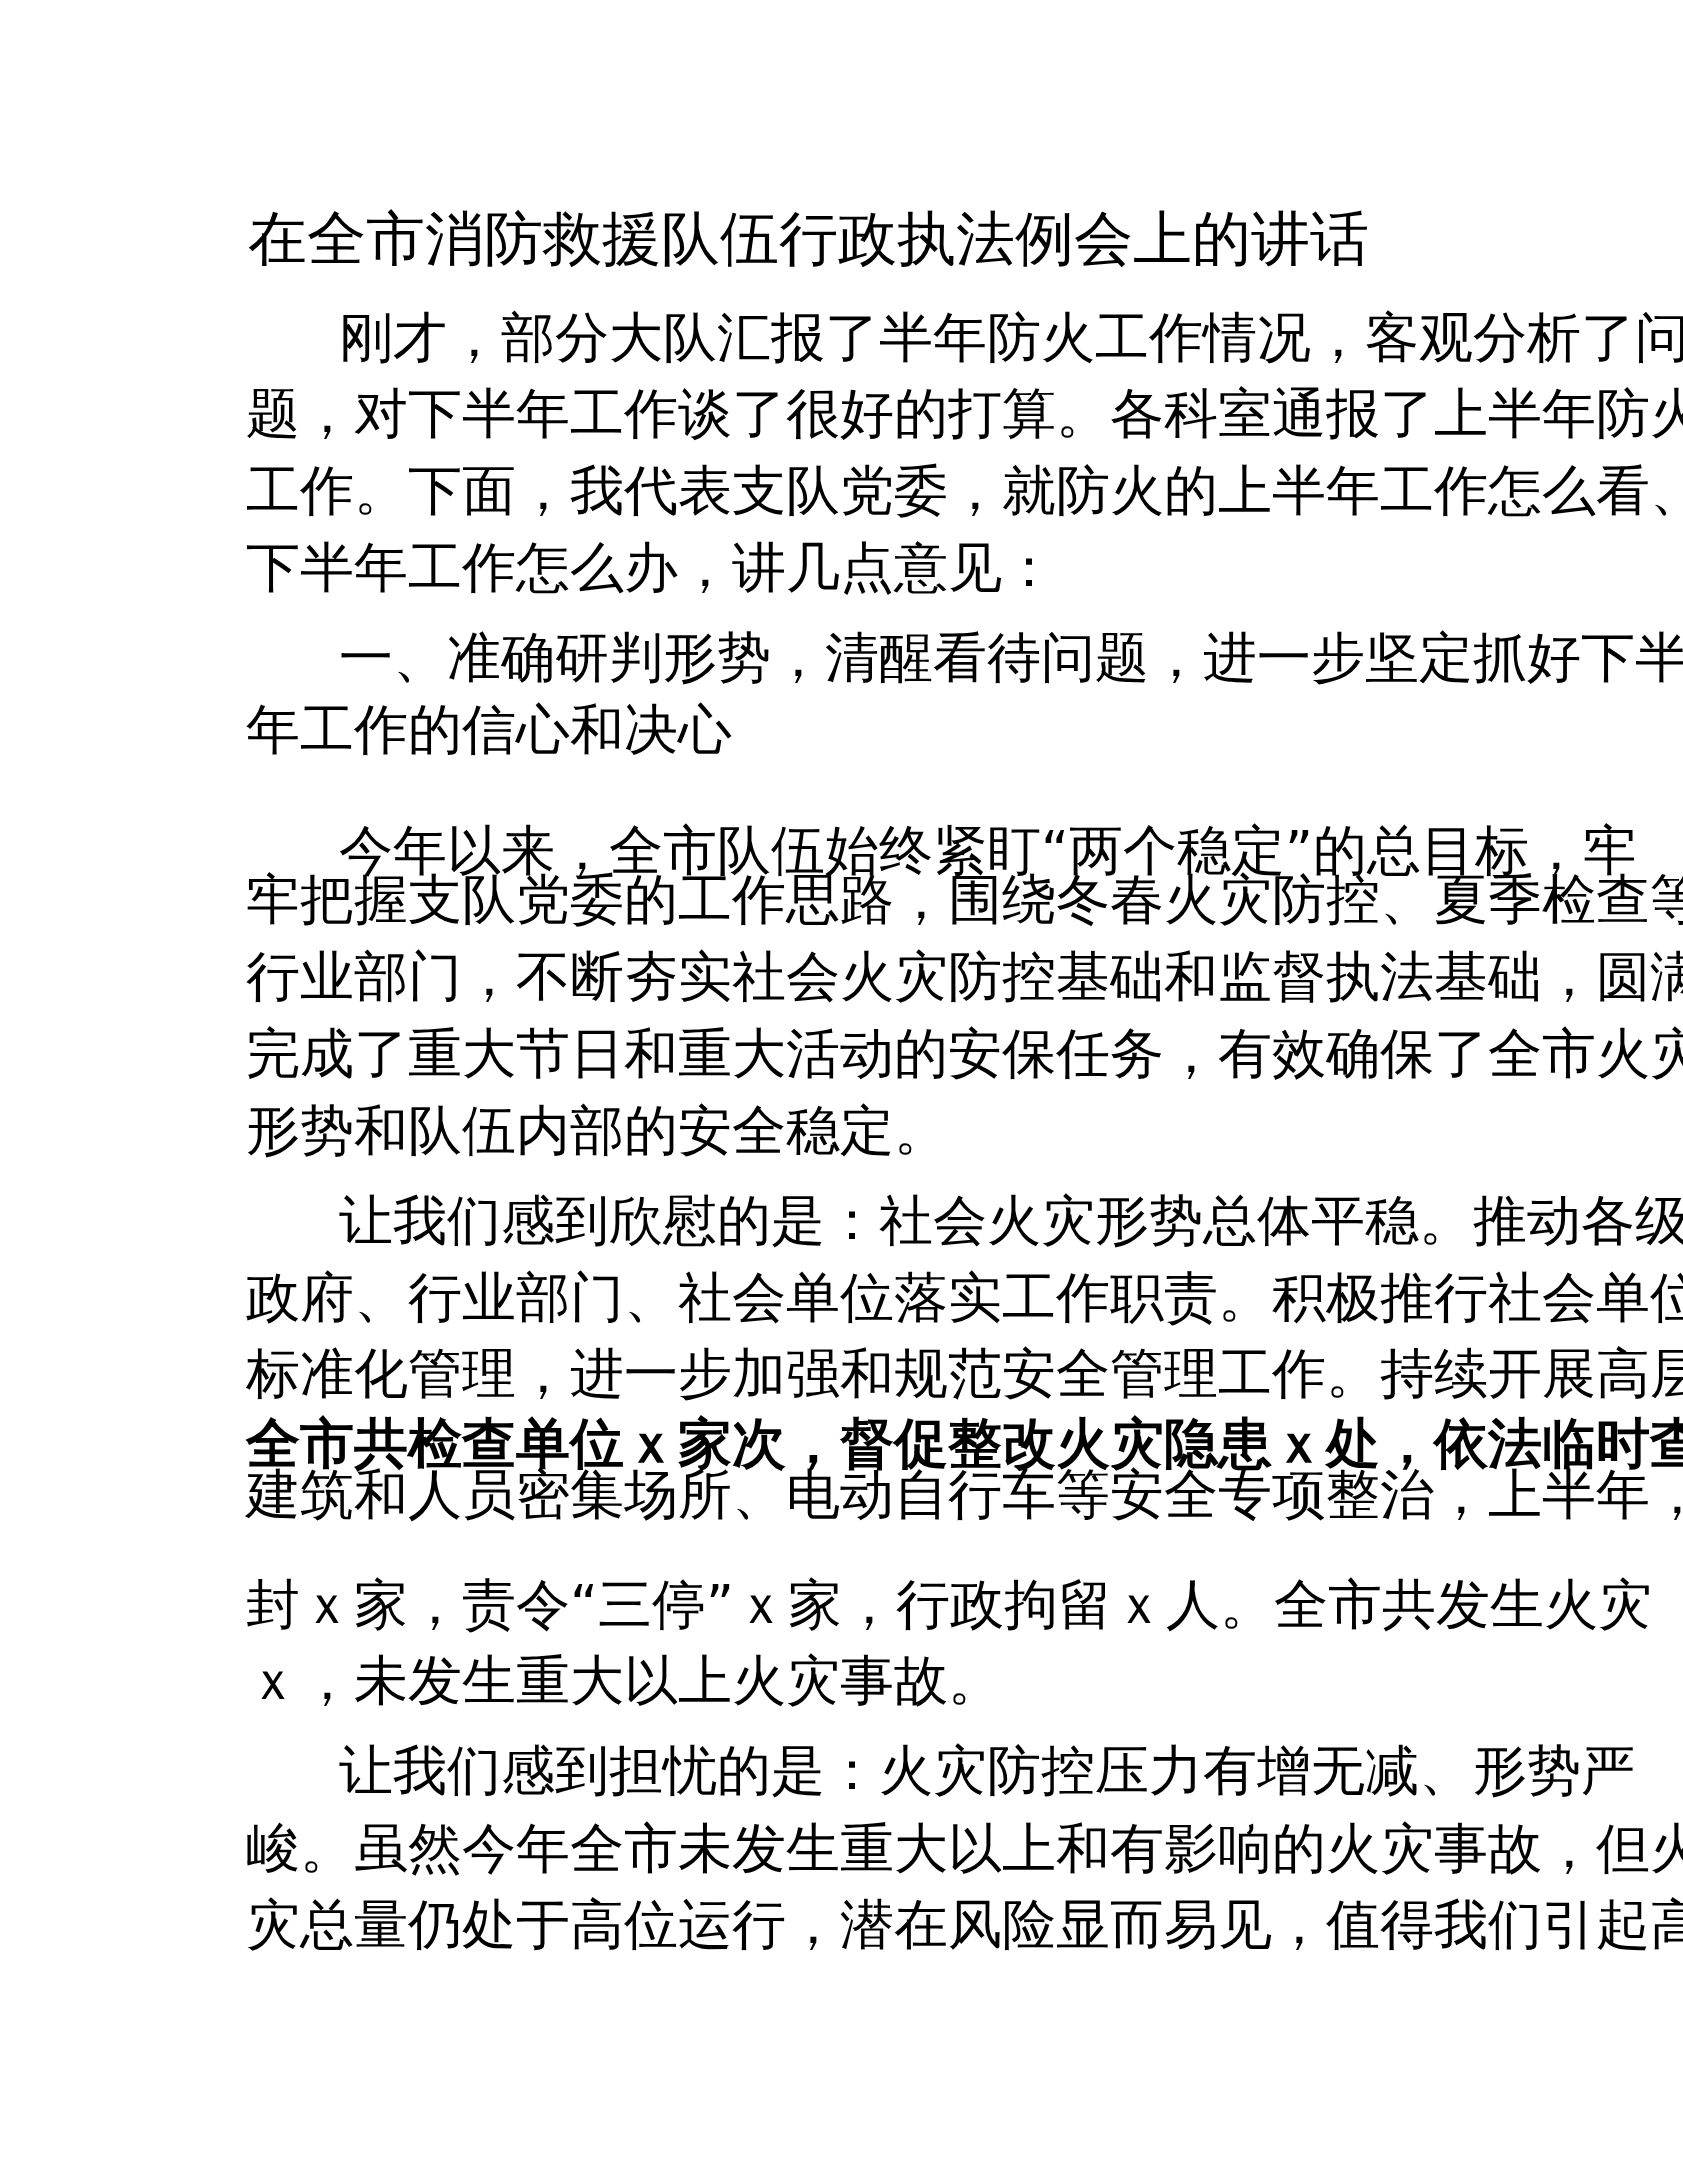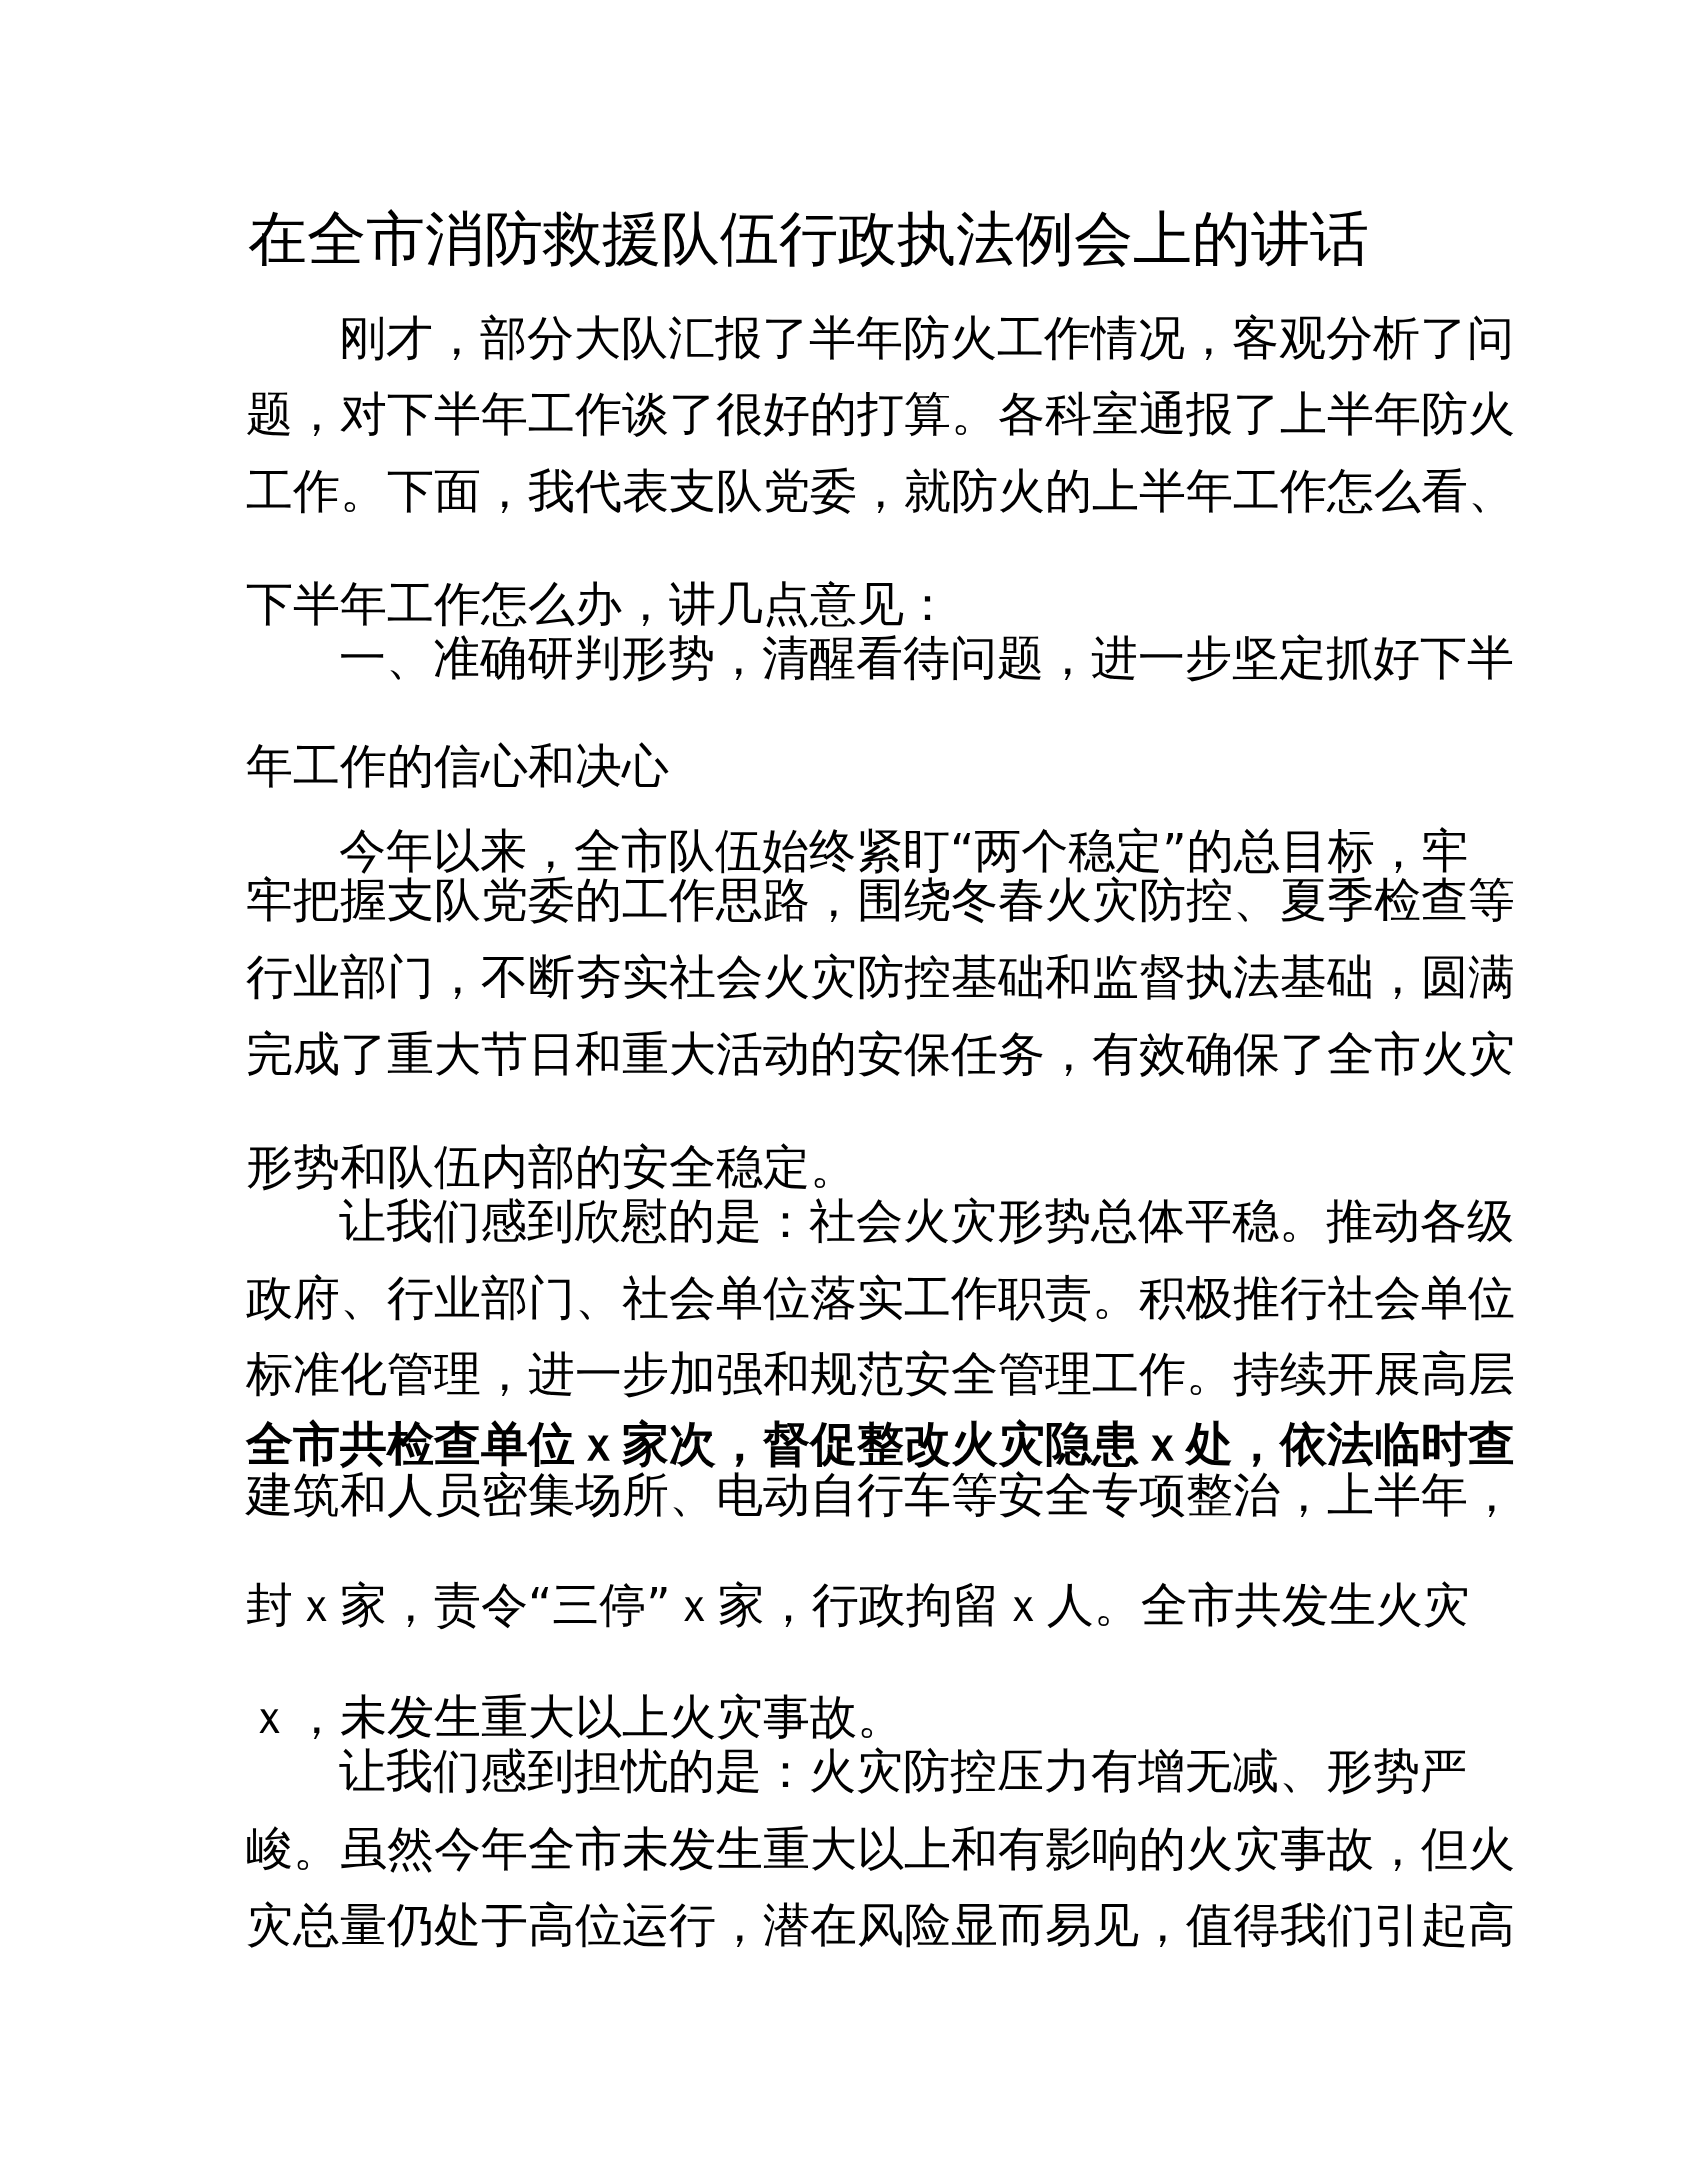--- a/index.html
+++ b/index.html
@@ -3,23 +3,23 @@
 <meta charset="utf-8">
 <style>
   html, body { margin: 0; padding: 0; background: #ffffff; }
   body { width: 1683px; height: 2178px; position: relative; overflow: hidden;
          font-family: "DejaVu Sans", "Liberation Sans", sans-serif; color: #000000; }
   .page { position: absolute; left: 0; top: 0; width: 1683px; height: 2178px; background: #ffffff; }
   .title { position: absolute; left: 248px; width: 1188px; top: 204px; height: 69px;
            font-size: 59px; line-height: 69px; text-align: left; white-space: nowrap;
            letter-spacing: 0px; }
   .line { position: absolute; left: 246px; width: 1190px; height: 59px;
-          font-size: 47px; line-height: 59px; white-space: nowrap; overflow: visible; }
+          font-size: 54px; line-height: 59px; white-space: nowrap; overflow: visible; }
   .line.full { text-align: justify; text-align-last: justify; }
-  .line.last { text-align: left; margin-top: 36px; }
+  .line.last { text-align: left; }
   .line.indent { padding-left: 93px; width: 1097px; }
 </style>
 </head>
 <body>
 
 <div class="page">
 
   <div class="title" style="top:204px;">在全市消防救援队伍行政执法例会上的讲话</div>
 
   <div>

